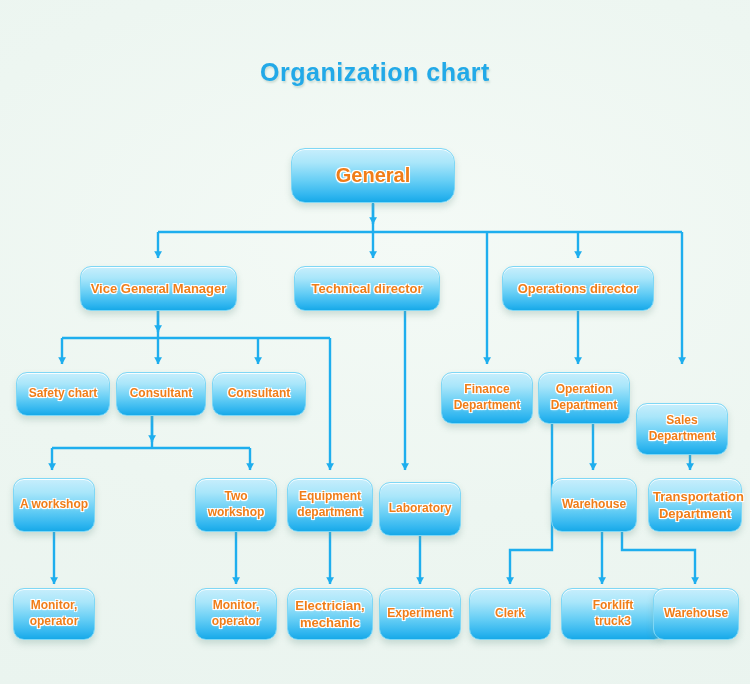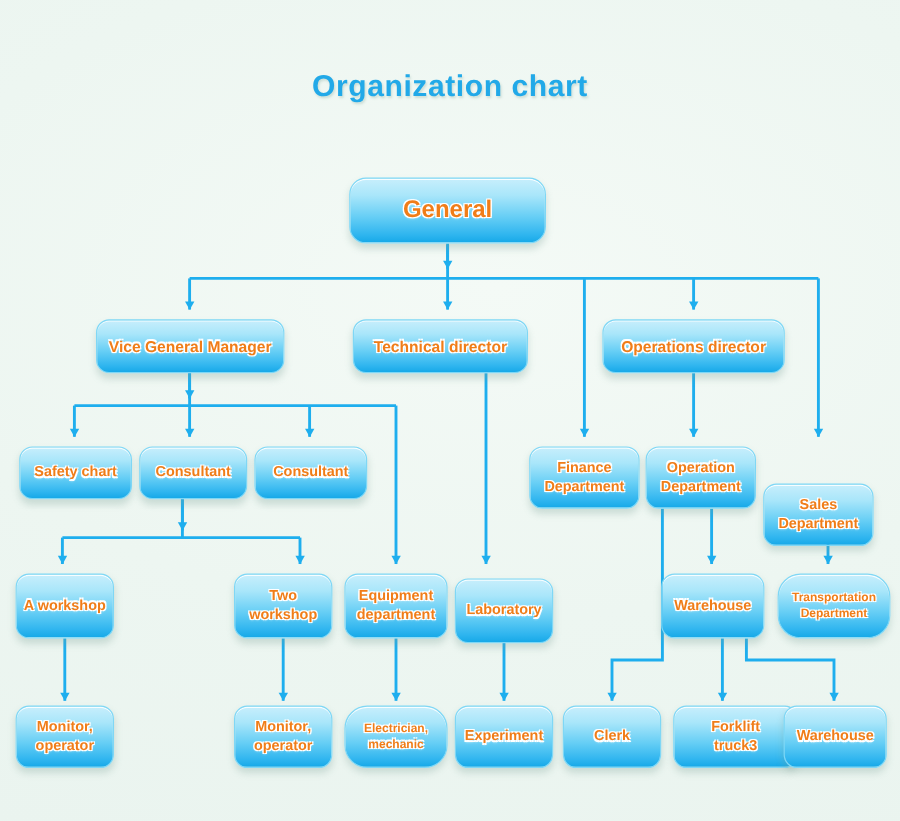--- a/index.html
+++ b/index.html
@@ -72,22 +72,21 @@
     font-size: 20px;
     border-radius: 14px;
   }
   .node.mid {
     font-size: 13px;
   }
   .node.sm {
     font-size: 12px;
   }
   .node.xs {
-    font-size: 10px;
-    border-radius: 19px;
+    font-size: 13px;
   }
   .node .txt {
     display: block;
     width: 100%;
     white-space: pre-line;
   }
 </style>
 </head>
 <body>
 

